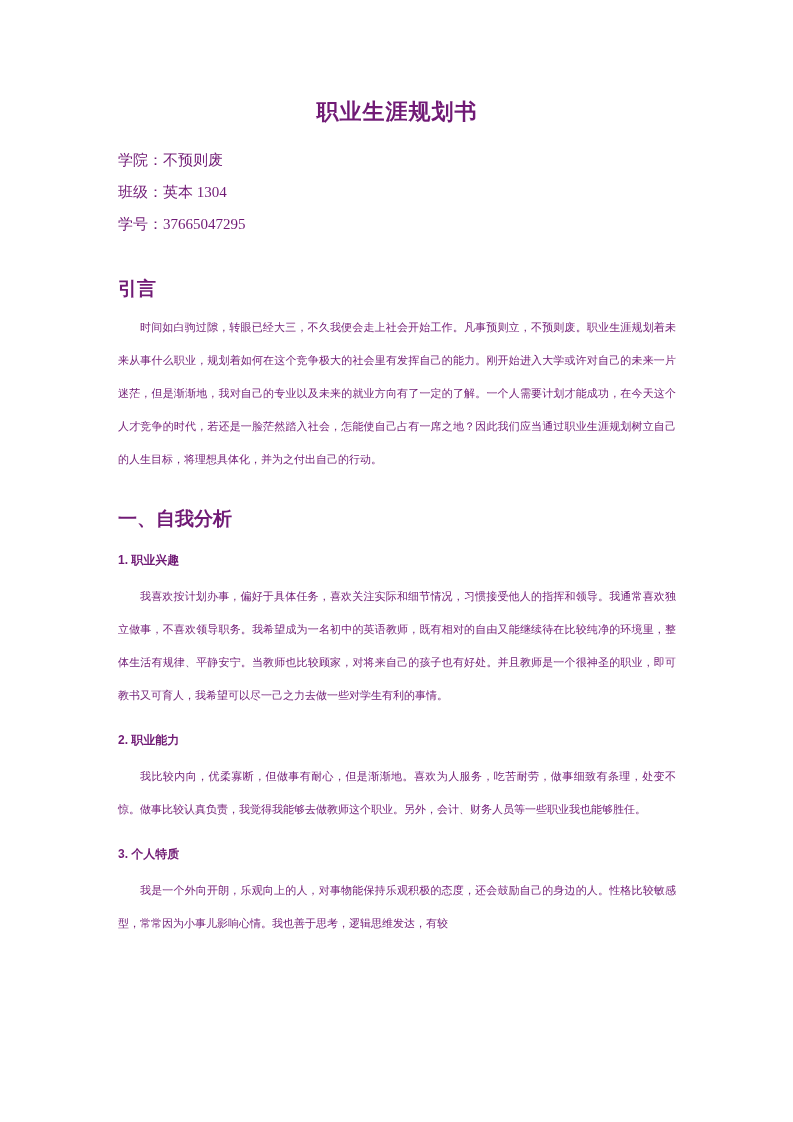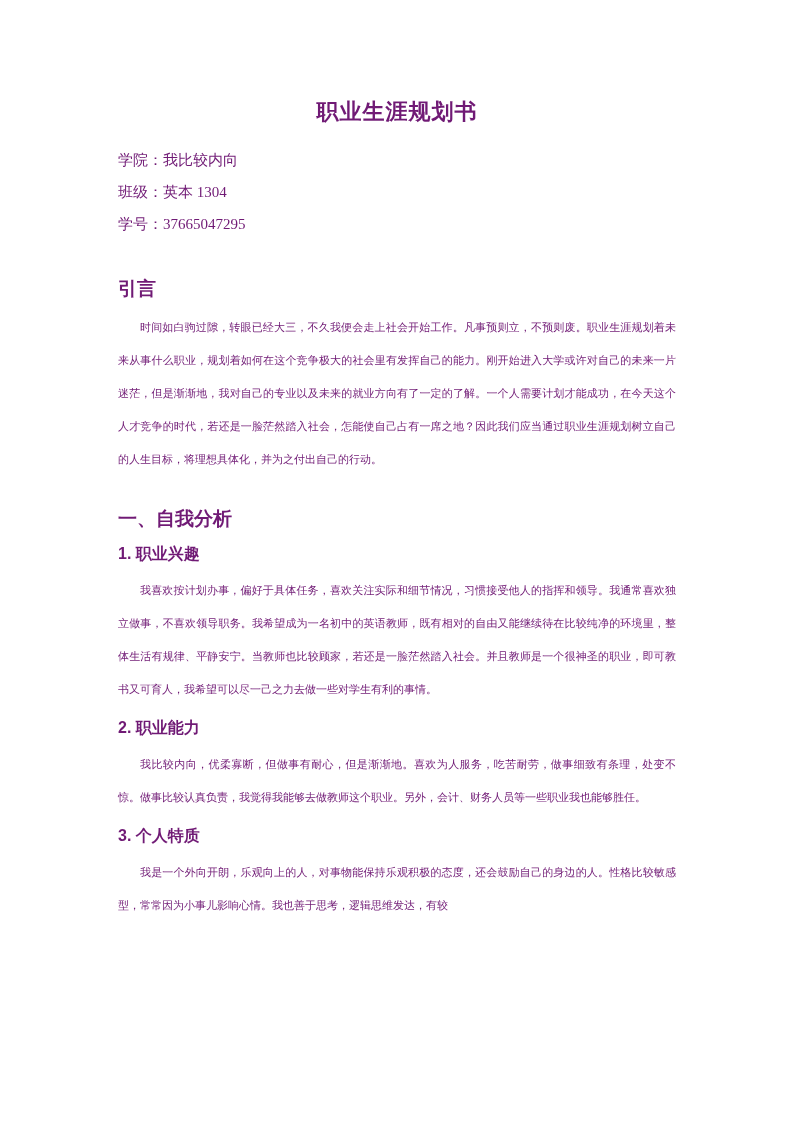--- a/index.html
+++ b/index.html
@@ -41,62 +41,62 @@
     margin: 30px 0 0 0;
     font-family: "Liberation Sans", sans-serif;
     font-weight: bold;
     font-size: 19px;
     line-height: 26px;
   }
   .sec-heading.first {
     margin-top: 36px;
   }
   .sub-heading {
-    margin: 11px 0 0 0;
+    margin: 17px 0 0 0;
     font-family: "Liberation Sans", sans-serif;
     font-weight: bold;
-    font-size: 16px;
+    font-size: 12px;
     line-height: 22px;
   }
   .body-para {
     margin: 9px 0 0 0;
     font-size: 11px;
     line-height: 33px;
     text-align: justify;
     text-indent: 2em;
   }
 </style>
 </head>
 <body>
 
 <div class="page">
 
   <h1 class="doc-title">职业生涯规划书</h1>
 
   <div class="meta">
     <p class="meta-line">
-      <span class="meta-label">学院：</span><span class="meta-value">我比较内向</span>
+      <span class="meta-label">学院：</span><span class="meta-value">不预则废</span>
     </p>
     <p class="meta-line">
       <span class="meta-label">班级：</span><span class="meta-value">英本 1304</span>
     </p>
     <p class="meta-line">
       <span class="meta-label">学号：</span><span class="meta-value">37665047295</span>
     </p>
   </div>
 
   <h2 class="sec-heading first">引言</h2>
 
   <p class="body-para">时间如白驹过隙，转眼已经大三，不久我便会走上社会开始工作。凡事预则立，不预则废。职业生涯规划着未来从事什么职业，规划着如何在这个竞争极大的社会里有发挥自己的能力。刚开始进入大学或许对自己的未来一片迷茫，但是渐渐地，我对自己的专业以及未来的就业方向有了一定的了解。一个人需要计划才能成功，在今天这个人才竞争的时代，若还是一脸茫然踏入社会，怎能使自己占有一席之地？因此我们应当通过职业生涯规划树立自己的人生目标，将理想具体化，并为之付出自己的行动。</p>
 
   <h2 class="sec-heading">一、自我分析</h2>
 
   <h3 class="sub-heading">1. 职业兴趣</h3>
 
-  <p class="body-para">我喜欢按计划办事，偏好于具体任务，喜欢关注实际和细节情况，习惯接受他人的指挥和领导。我通常喜欢独立做事，不喜欢领导职务。我希望成为一名初中的英语教师，既有相对的自由又能继续待在比较纯净的环境里，整体生活有规律、平静安宁。当教师也比较顾家，若还是一脸茫然踏入社会。并且教师是一个很神圣的职业，即可教书又可育人，我希望可以尽一己之力去做一些对学生有利的事情。</p>
+  <p class="body-para">我喜欢按计划办事，偏好于具体任务，喜欢关注实际和细节情况，习惯接受他人的指挥和领导。我通常喜欢独立做事，不喜欢领导职务。我希望成为一名初中的英语教师，既有相对的自由又能继续待在比较纯净的环境里，整体生活有规律、平静安宁。当教师也比较顾家，对将来自己的孩子也有好处。并且教师是一个很神圣的职业，即可教书又可育人，我希望可以尽一己之力去做一些对学生有利的事情。</p>
 
   <h3 class="sub-heading">2. 职业能力</h3>
 
   <p class="body-para">我比较内向，优柔寡断，但做事有耐心，但是渐渐地。喜欢为人服务，吃苦耐劳，做事细致有条理，处变不惊。做事比较认真负责，我觉得我能够去做教师这个职业。另外，会计、财务人员等一些职业我也能够胜任。</p>
 
   <h3 class="sub-heading">3. 个人特质</h3>
 
   <p class="body-para">我是一个外向开朗，乐观向上的人，对事物能保持乐观积极的态度，还会鼓励自己的身边的人。性格比较敏感型，常常因为小事儿影响心情。我也善于思考，逻辑思维发达，有较</p>
 
 </div>

